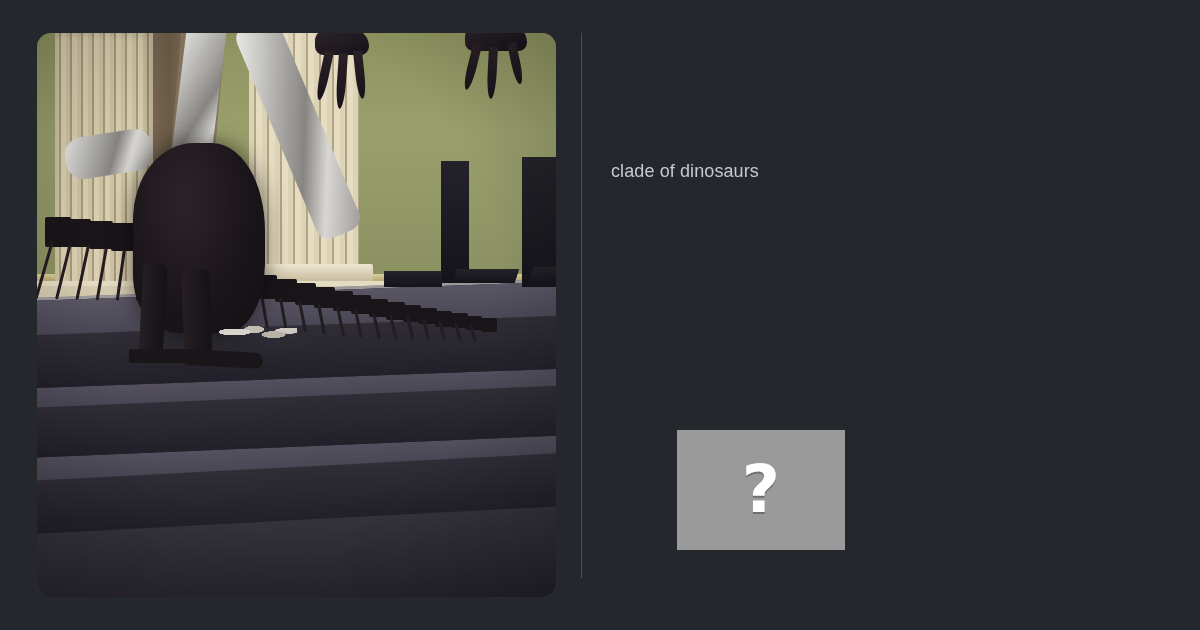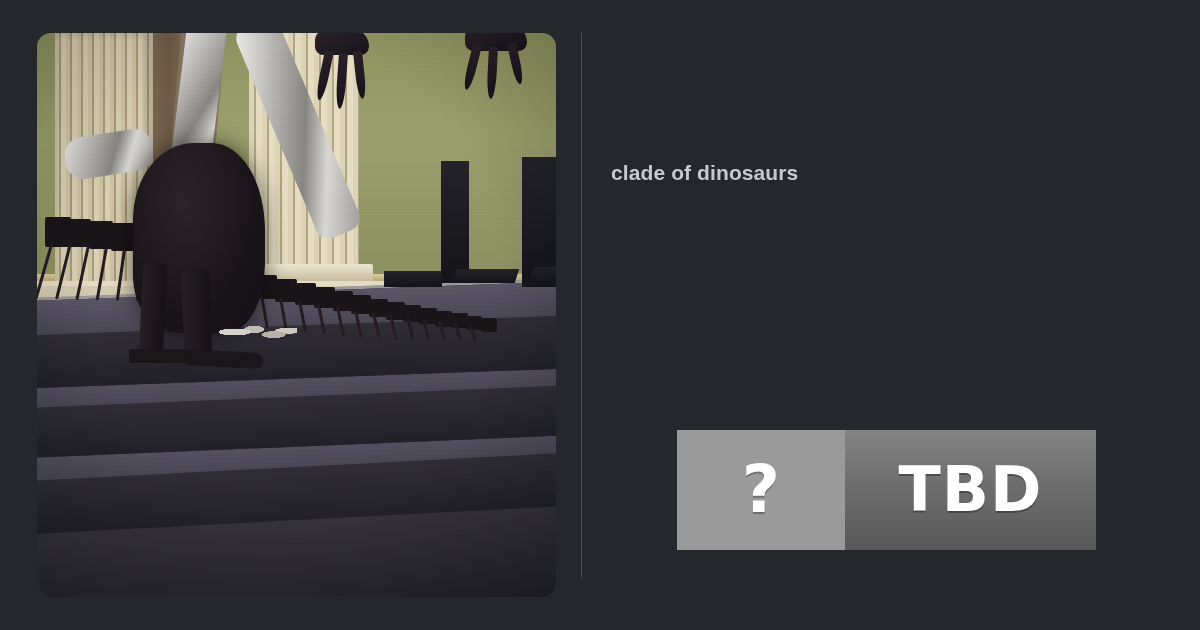--- a/index.html
+++ b/index.html
@@ -329,22 +329,22 @@
     line-height: 1.05;
     color: #898d91;
     letter-spacing: -0.5px;
     white-space: nowrap;
   }
 
   .subtitle {
     position: absolute;
     left: 1px;
     top: 128px;
-    font-size: 21px;
-    font-weight: bold;
+    font-size: 18px;
+    font-weight: normal;
     color: #c6cace;
     letter-spacing: .1px;
   }
 
   
   .badge {
     position: absolute;
     left: 67px;
     top: 397px;
     width: 419px;
@@ -498,19 +498,16 @@
   <div class="divider"></div>
 
   <div class="content">
 
     <div class="subtitle">clade of dinosaurs</div>
 
     <div class="badge">
       <div class="badge-left">
         <span class="badge-label">?</span>
       </div>
-      <div class="badge-right">
-        <span class="badge-value">TBD</span>
-      </div>
     </div>
   </div>
 
 </div>
 
 </body></html>

